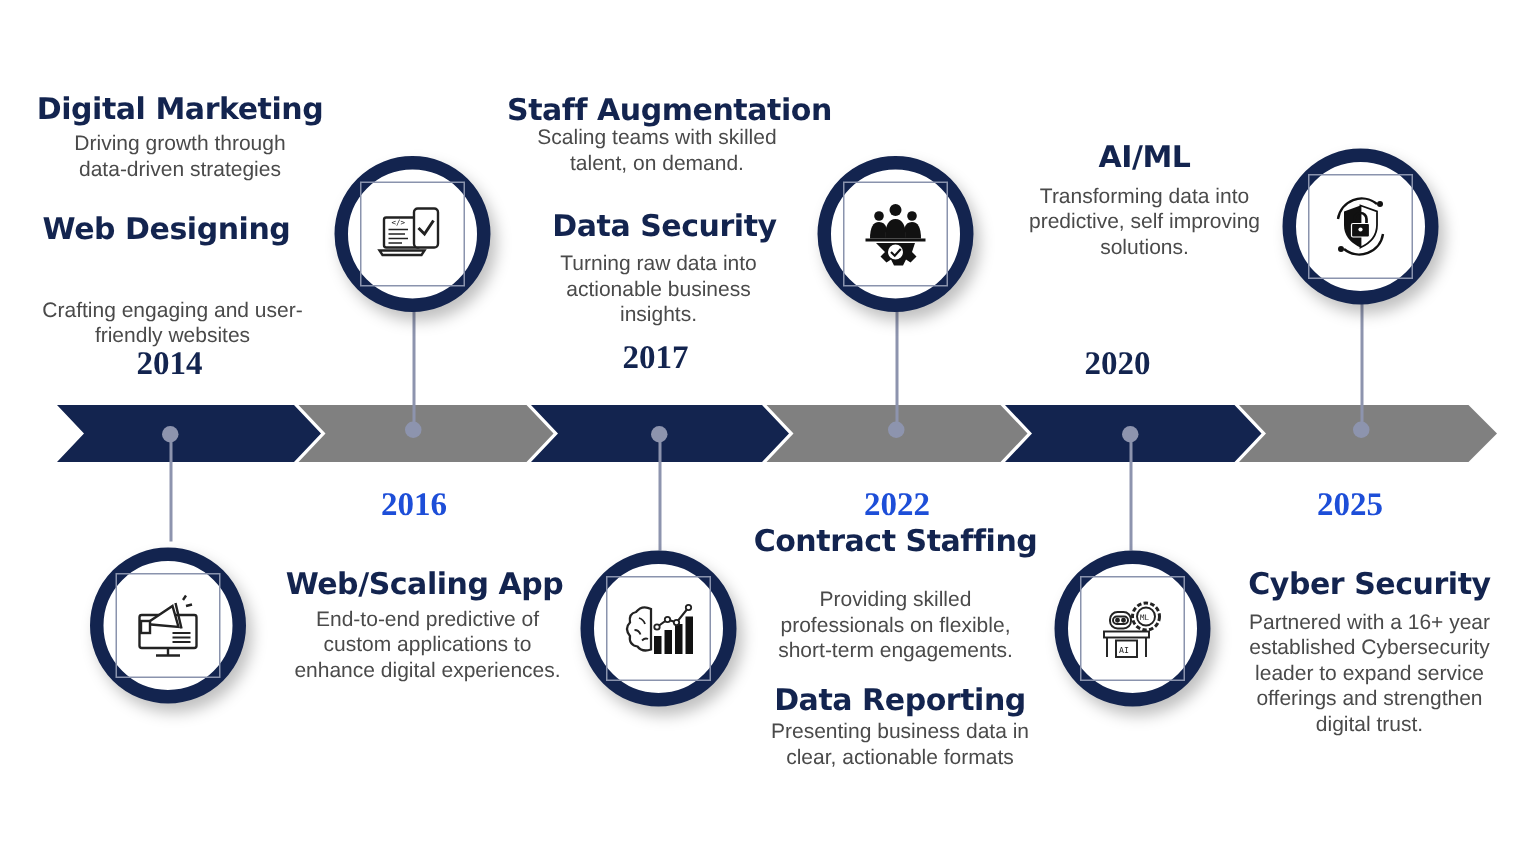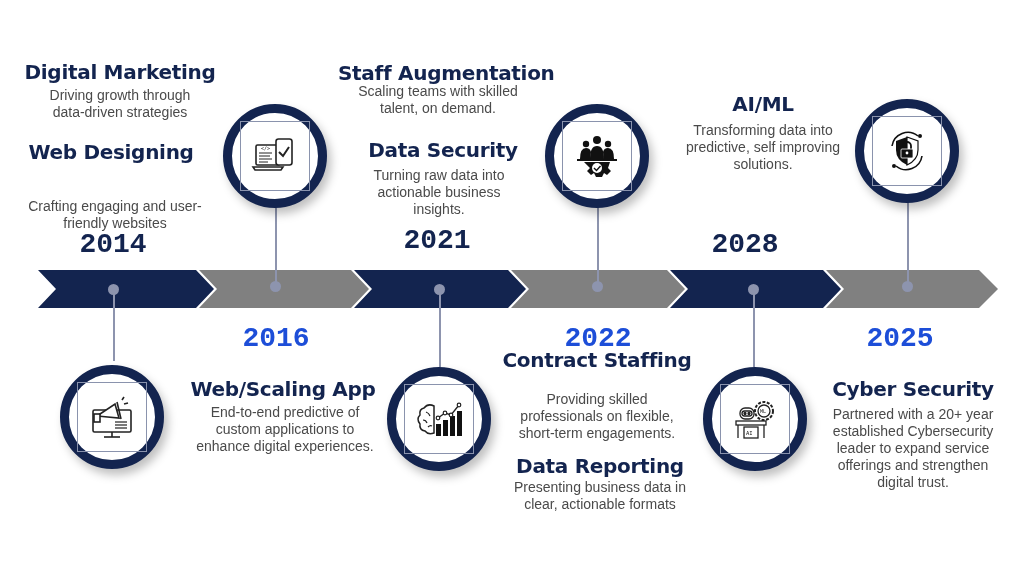--- a/index.html
+++ b/index.html
@@ -1,21 +1,21 @@
 <!DOCTYPE html>
 <html><head>
 <meta charset="utf-8">
 <style>
   * { box-sizing: border-box; margin: 0; padding: 0; }
   html, body { width: 1024px; height: 576px; background: #ffffff; overflow: hidden; }
   body { position: relative; font-family: "Liberation Sans", sans-serif; }
   .abs { position: absolute; }
   .title { color: #13244f; font-weight: bold; font-size: 20px; text-align: center; white-space: nowrap; font-family: "DejaVu Sans", sans-serif; letter-spacing: -0.3px; }
   .desc { color: #4a4a4a; font-size: 14px; text-align: center; line-height: 17px; }
-  .year { color: #13244f; font-weight: bold; font-size: 28px; text-align: center; font-family: Liberation Mono, monospace; }
+  .year { color: #13244f; font-weight: bold; font-size: 22px; text-align: center; font-family: Liberation Serif, serif; }
   .year.dark { color: #1d4ed8; }
   .circle { position: absolute; width: 104px; height: 104px; border-radius: 50%; border: 9px solid #13244f; background: #fff; box-shadow: 4px 6px 10px rgba(0,0,0,0.25); display: flex; align-items: center; justify-content: center; }
   .circle .frame { position: absolute; left: 8px; top: 8px; width: 70px; height: 70px; border: 1px solid #8a93ad; }
   .circle svg { width: 50px; height: 50px; position: relative; }
   .stem { position: absolute; width: 2px; background: #8d94ae; }
   .dot { position: absolute; width: 11px; height: 11px; border-radius: 50%; background: #8d94ae; }
 </style>
 </head>
 <body>
 
@@ -41,23 +41,23 @@
 <div class="dot" style="left:592px;top:281px;"></div>
 
 <div class="stem" style="left:753px;top:289px;height:78px;"></div>
 <div class="dot" style="left:748px;top:284px;"></div>
 
 <div class="stem" style="left:907px;top:200px;height:86px;"></div>
 <div class="dot" style="left:902px;top:281px;"></div>
 
 <div class="abs year" style="left:63px;top:229px;width:100px;">2014</div>
 <div class="abs year dark" style="left:226px;top:323px;width:100px;">2016</div>
-<div class="abs year" style="left:387px;top:225px;width:100px;">2021</div>
+<div class="abs year" style="left:387px;top:225px;width:100px;">2017</div>
 <div class="abs year dark" style="left:548px;top:323px;width:100px;">2022</div>
-<div class="abs year" style="left:695px;top:229px;width:100px;">2028</div>
+<div class="abs year" style="left:695px;top:229px;width:100px;">2020</div>
 <div class="abs year dark" style="left:850px;top:323px;width:100px;">2025</div>
 
 <div class="abs title" style="left:20px;top:60px;width:200px;">Digital Marketing</div>
 <div class="abs desc" style="left:40px;top:87px;width:160px;">Driving growth through data-driven strategies</div>
 <div class="abs title" style="left:11px;top:140px;width:200px;">Web Designing</div>
 <div class="abs desc" style="left:26px;top:166px;width:178px;margin-top:32px;">Crafting engaging and user-friendly websites</div>
 
 <div class="abs title" style="left:183px;top:377px;width:200px;">Web/Scaling App</div>
 <div class="abs desc" style="left:190px;top:404px;width:190px;">End-to-end predictive of custom applications to enhance digital experiences.</div>
 
@@ -68,21 +68,21 @@
 
 <div class="abs title" style="left:497px;top:348px;width:200px;">Contract Staffing</div>
 <div class="abs desc" style="left:515px;top:391px;width:164px;text-align:center;">Providing skilled professionals on flexible, short-term engagements.</div>
 <div class="abs title" style="left:500px;top:454px;width:200px;">Data Reporting</div>
 <div class="abs desc" style="left:510px;top:479px;width:180px;">Presenting business data in clear, actionable formats</div>
 
 <div class="abs title" style="left:663px;top:92px;width:200px;">AI/ML</div>
 <div class="abs desc" style="left:680px;top:122px;width:166px;">Transforming data into predictive, self improving solutions.</div>
 
 <div class="abs title" style="left:813px;top:377px;width:200px;">Cyber Security</div>
-<div class="abs desc" style="left:830px;top:406px;width:166px;">Partnered with a 20+ year established Cybersecurity leader to expand service offerings and strengthen digital trust.</div>
+<div class="abs desc" style="left:830px;top:406px;width:166px;">Partnered with a 16+ year established Cybersecurity leader to expand service offerings and strengthen digital trust.</div>
 
 <div class="circle" style="left:223px;top:104px;">
   <div class="frame"></div>
   <svg viewBox="0 0 50 50" fill="none" stroke="#222" stroke-width="1.6">
     <rect x="6" y="14" width="24" height="20" rx="1.5"></rect>
     <path d="M3 36 h30 l-2 3 h-26 z"></path>
     <line x1="9" y1="22" x2="22" y2="22" stroke-width="1"></line>
     <line x1="9" y1="25" x2="20" y2="25" stroke-width="1"></line>
     <line x1="9" y1="28" x2="22" y2="28" stroke-width="1"></line>
     <line x1="9" y1="31" x2="18" y2="31" stroke-width="1"></line>

